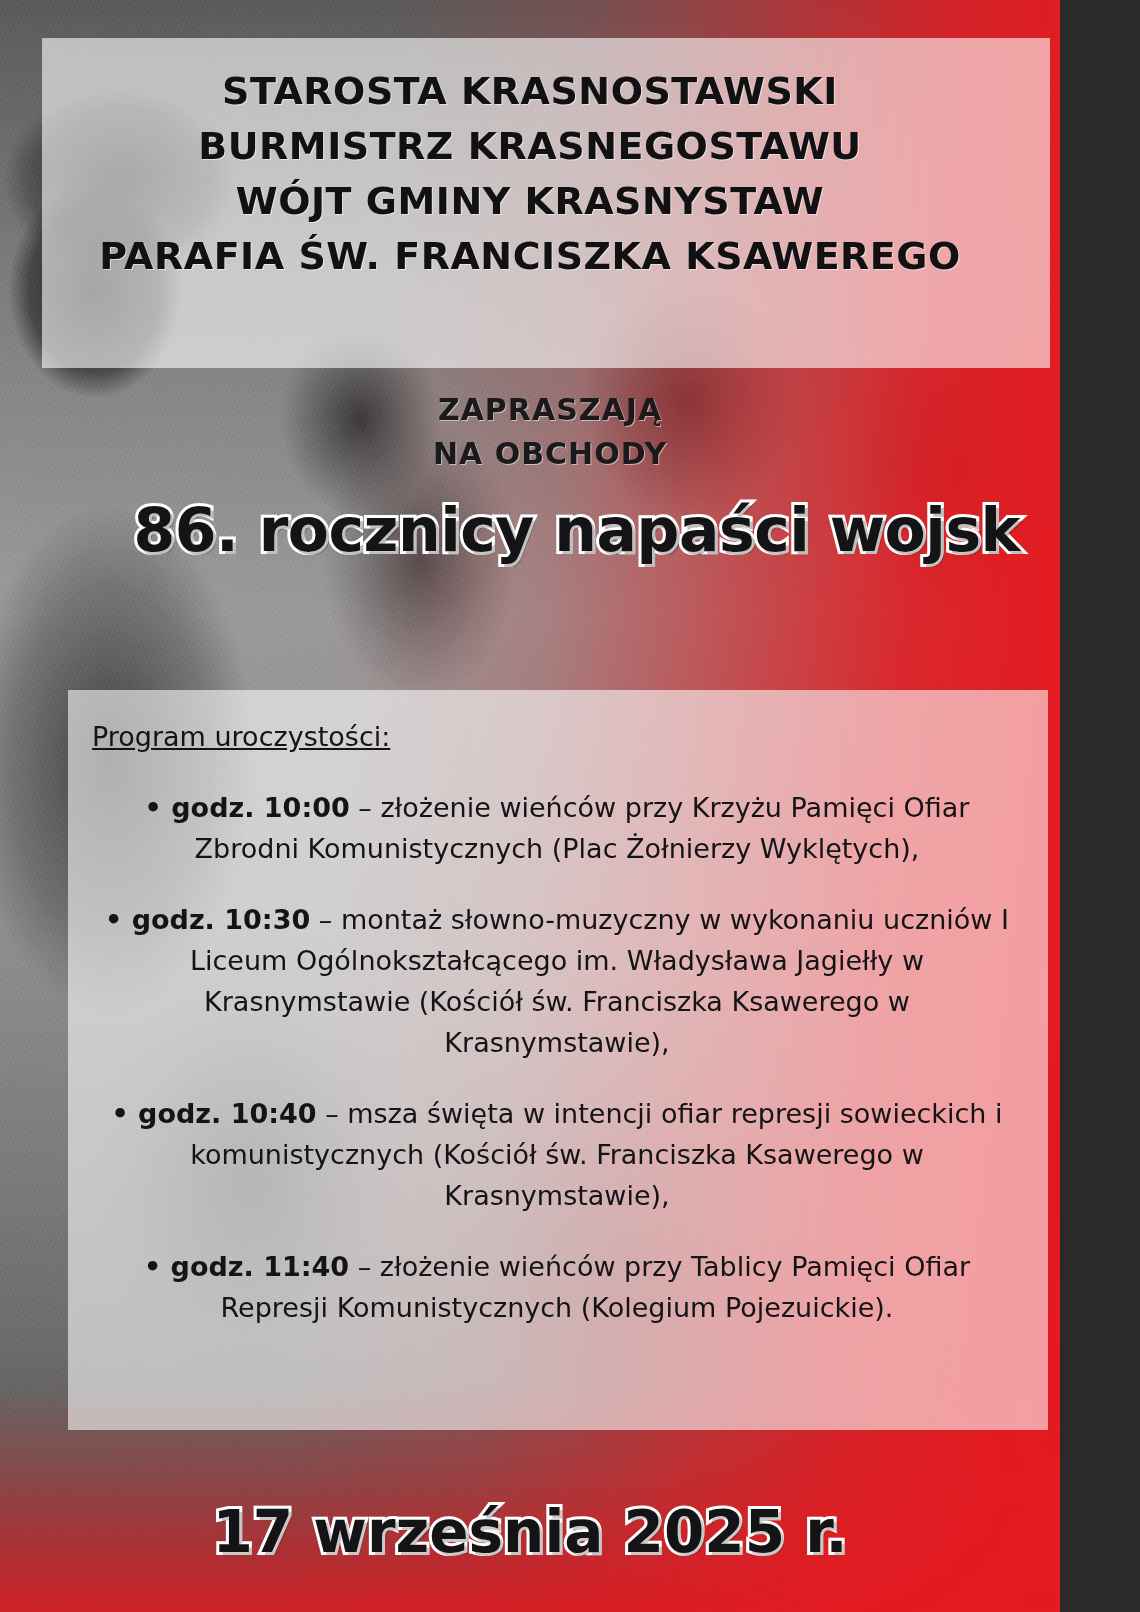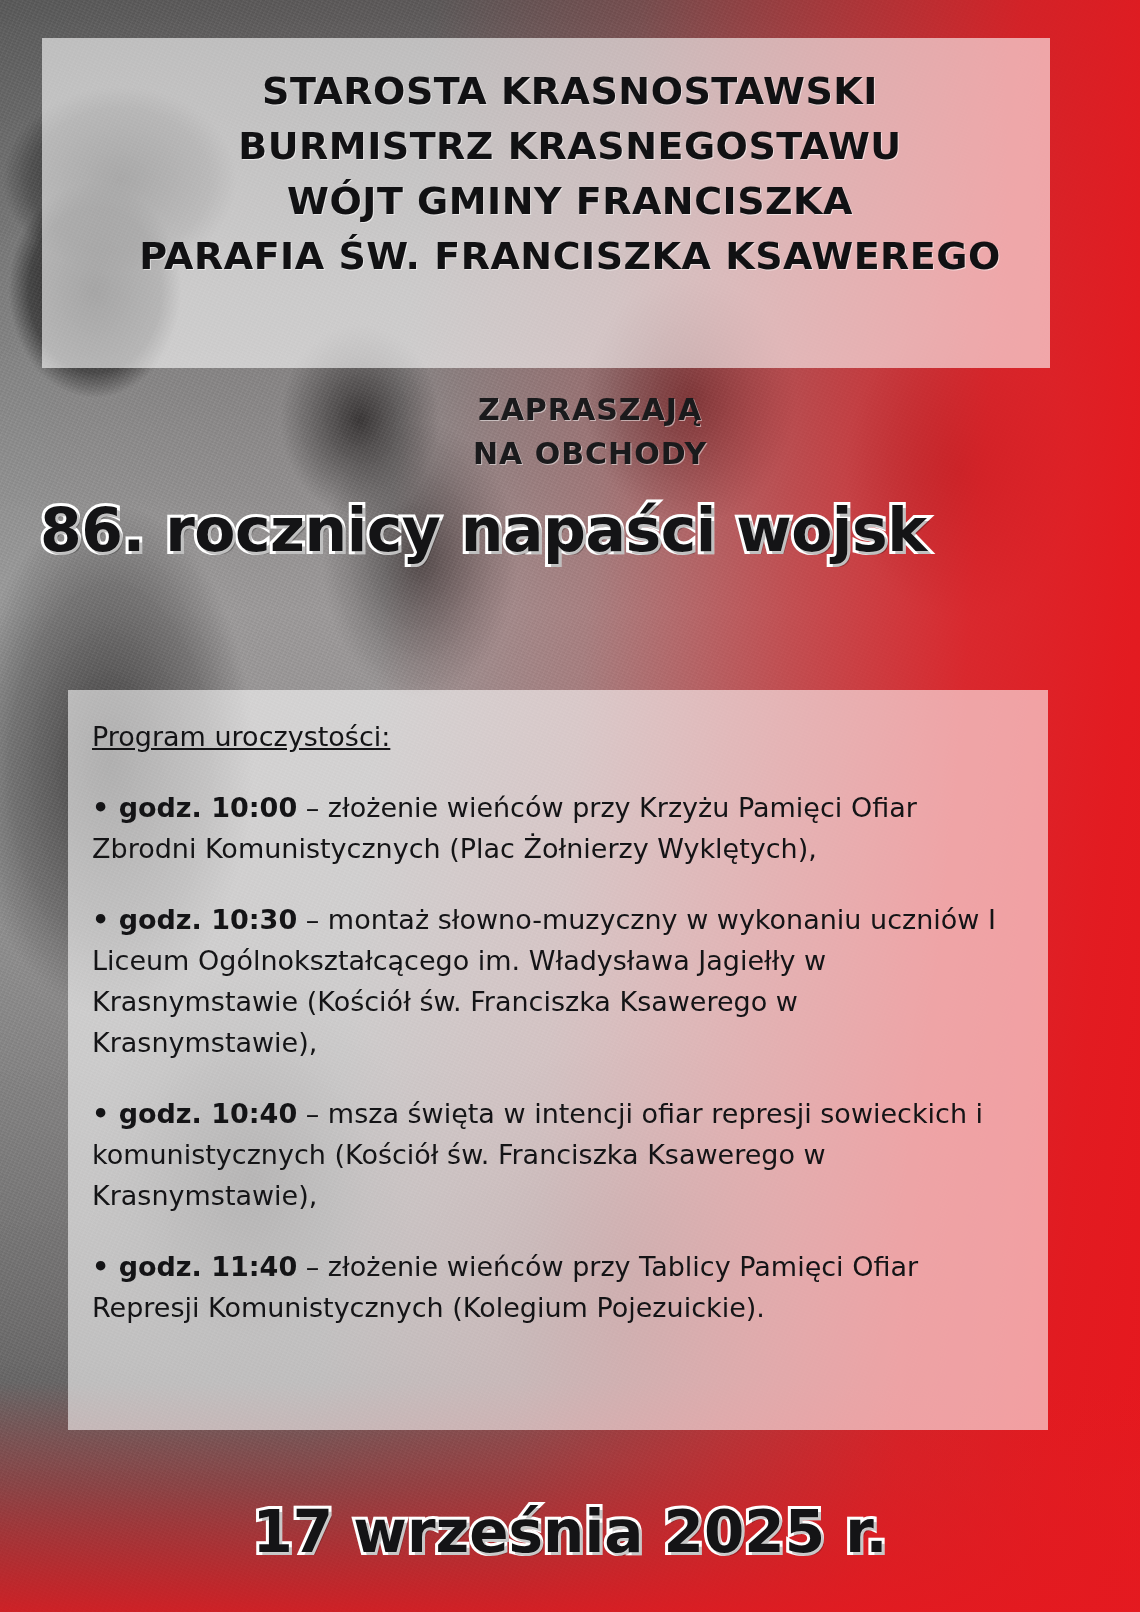--- a/index.html
+++ b/index.html
@@ -2,21 +2,21 @@
 <html lang="pl"><head>
 <meta charset="utf-8">
 <style>
   html, body {
     margin: 0;
     padding: 0;
     background: #2a2a2a;
   }
   .poster {
     position: relative;
-    width: 1140px;
+    width: 1060px;
     height: 1612px;
     overflow: hidden;
     font-family: "DejaVu Sans", "Liberation Sans", sans-serif;
     background: #8d8d8d;
   }
 
   
   .bg-photo {
     position: absolute;
     inset: 0;
@@ -97,21 +97,21 @@
     line-height: 1.45;
     letter-spacing: 1px;
     color: #1a1a1c;
     text-shadow: 1px 1px 0 rgba(255,255,255,0.5);
     margin-left: 40px;
   }
 
   .title {
     position: absolute;
     left: 40px; right: 40px; top: 495px;
-    text-align: left;
+    text-align: right;
     font-weight: 700;
     font-size: 60px;
     line-height: 1.18;
     letter-spacing: -0.5px;
     color: #141416;
     -webkit-text-stroke: 6px #ffffff;
     paint-order: stroke fill;
     text-shadow:
       0 0 1px #fff,
       3px 3px 0 rgba(0,0,0,0.25);
@@ -126,21 +126,21 @@
     font-size: 27px;
     line-height: 1.52;
     color: #141416;
     font-weight: 500;
   }
   .program .ptitle {
     text-decoration: underline;
     font-weight: 500;
     margin-bottom: 2px;
   }
-  .program .item { margin-top: 30px; }
+  .program .item { margin-top: 30px; text-align: center; }
   .program .item:first-of-type { margin-top: 2px; }
   .program .item b { font-weight: 700; }
 
   .date {
     position: absolute;
     left: 0; right: 0;
     top: 1468px;
     text-align: center;
     font-weight: 700;
     font-size: 58px;
@@ -163,21 +163,21 @@
   <div class="bg-red-bottom"></div>
 
   <div class="panel" id="panel-header"></div>
   <div class="panel" id="panel-program"></div>
 
   <div class="layer-text">
 
     <div class="headers">
       <div>STAROSTA KRASNOSTAWSKI</div>
       <div>BURMISTRZ KRASNEGOSTAWU</div>
-      <div>WÓJT GMINY FRANCISZKA</div>
+      <div>WÓJT GMINY KRASNYSTAW</div>
       <div>PARAFIA ŚW. FRANCISZKA KSAWEREGO</div>
     </div>
 
     <div class="invite">
       <div>ZAPRASZAJĄ</div>
       <div>NA OBCHODY</div>
     </div>
 
     <div class="title">
       <span>86. rocznicy napaści wojsk</span>

